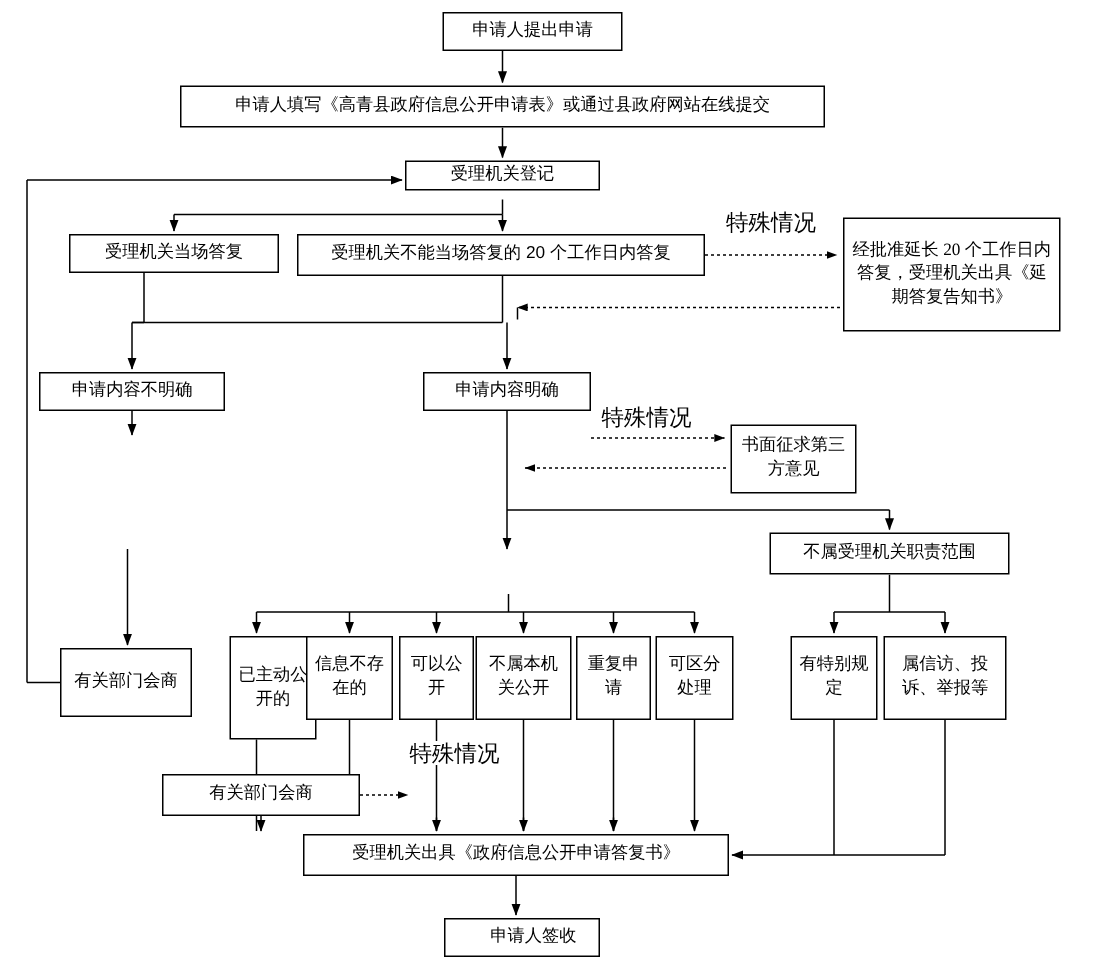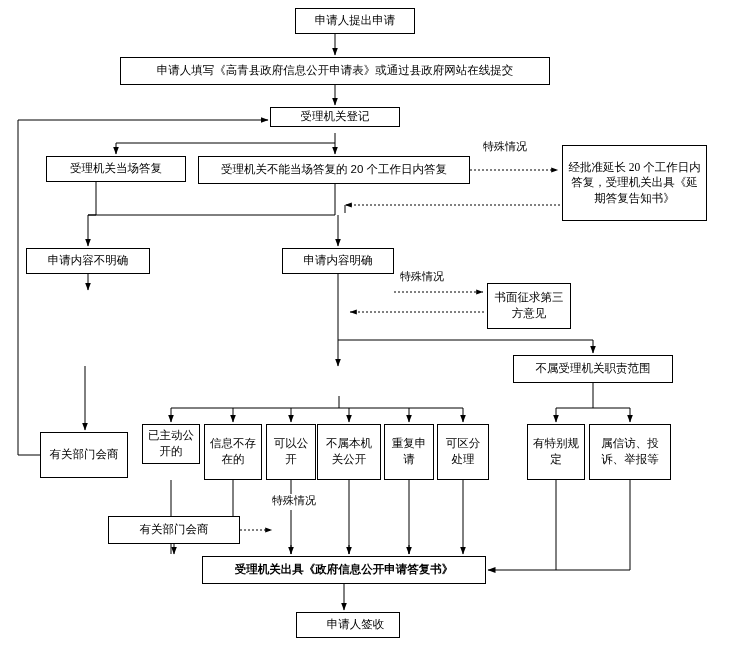--- a/index.html
+++ b/index.html
@@ -28,24 +28,24 @@
     text-align: center;
     font-size: 11.5px;
     line-height: 1.35;
     color: #000000;
     padding: 2px 4px;
     white-space: pre-line;
   }
   .label {
     position: absolute;
     box-sizing: border-box;
-    font-size: 11px;
+    font-size: 15px;
     color: #000000;
     background: #ffffff;
-    text-align: left;
+    text-align: center;
     line-height: 1.2;
     white-space: nowrap;
   }
   svg.edges {
     position: absolute;
     left: 0;
     top: 0;
     width: 732px;
     height: 653px;
     overflow: visible;
@@ -148,29 +148,29 @@
   <div class="node" style="left:120px;top:57px;width:430px;height:28px;">申请人填写《高青县政府信息公开申请表》或通过县政府网站在线提交</div>
   <div class="node" style="left:270px;top:107px;width:130px;height:20px;">受理机关登记</div>
   <div class="node" style="left:46px;top:156px;width:140px;height:26px;">受理机关当场答复</div>
   <div class="node" style="left:198px;top:156px;width:272px;height:28px;">受理机关不能当场答复的 20 个工作日内答复</div>
   <div class="node" style="left:562px;top:145px;width:145px;height:76px;font-family:Liberation Serif, serif;">经批准延长 20 个工作日内答复，受理机关出具《延期答复告知书》</div>
   <div class="node" style="left:26px;top:248px;width:124px;height:26px;">申请内容不明确</div>
   <div class="node" style="left:282px;top:248px;width:112px;height:26px;">申请内容明确</div>
   <div class="node" style="left:487px;top:283px;width:84px;height:46px;">书面征求第三方意见</div>
   <div class="node" style="left:40px;top:432px;width:88px;height:46px;">有关部门会商</div>
   <div class="node" style="left:513px;top:355px;width:160px;height:28px;">不属受理机关职责范围</div>
-  <div class="node" style="left:142px;top:424px;width:58px;height:40px;">已主动公开的</div>
+  <div class="node" style="left:153px;top:424px;width:58px;height:69px;">已主动公开的</div>
   <div class="node" style="left:204px;top:424px;width:58px;height:56px;">信息不存在的</div>
   <div class="node" style="left:266px;top:424px;width:50px;height:56px;">可以公开</div>
   <div class="node" style="left:317px;top:424px;width:64px;height:56px;">不属本机关公开</div>
   <div class="node" style="left:384px;top:424px;width:50px;height:56px;">重复申请</div>
   <div class="node" style="left:437px;top:424px;width:52px;height:56px;">可区分处理</div>
   <div class="node" style="left:527px;top:424px;width:58px;height:56px;">有特别规定</div>
   <div class="node" style="left:589px;top:424px;width:82px;height:56px;">属信访、投诉、举报等</div>
   <div class="node" style="left:108px;top:516px;width:132px;height:28px;">有关部门会商</div>
-  <div class="node" style="left:202px;top:556px;width:284px;height:28px;font-weight:bold;">受理机关出具《政府信息公开申请答复书》</div>
+  <div class="node" style="left:202px;top:556px;width:284px;height:28px;">受理机关出具《政府信息公开申请答复书》</div>
   <div class="node" style="left:296px;top:612px;width:104px;height:26px;padding-left:19px;">申请人签收</div>
 
   <div class="label" style="left:483px;top:140px;width:62px;height:16px;">特殊情况</div>
   <div class="label" style="left:400px;top:270px;width:62px;height:16px;">特殊情况</div>
   <div class="label" style="left:272px;top:494px;width:62px;height:16px;">特殊情况</div>
 
 </div>
 
 </body></html>

